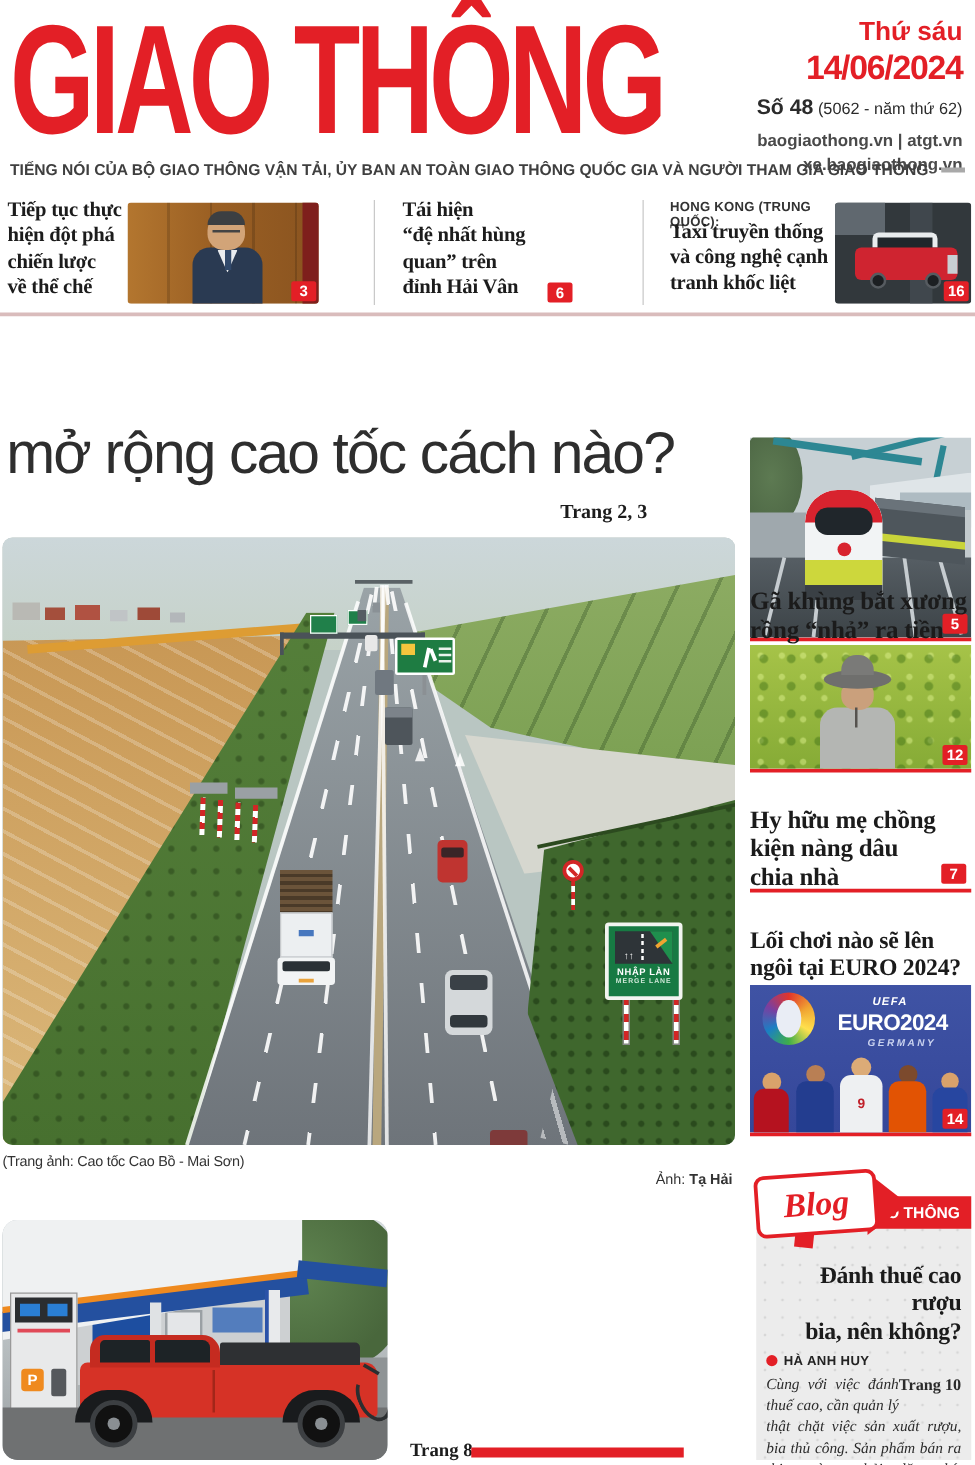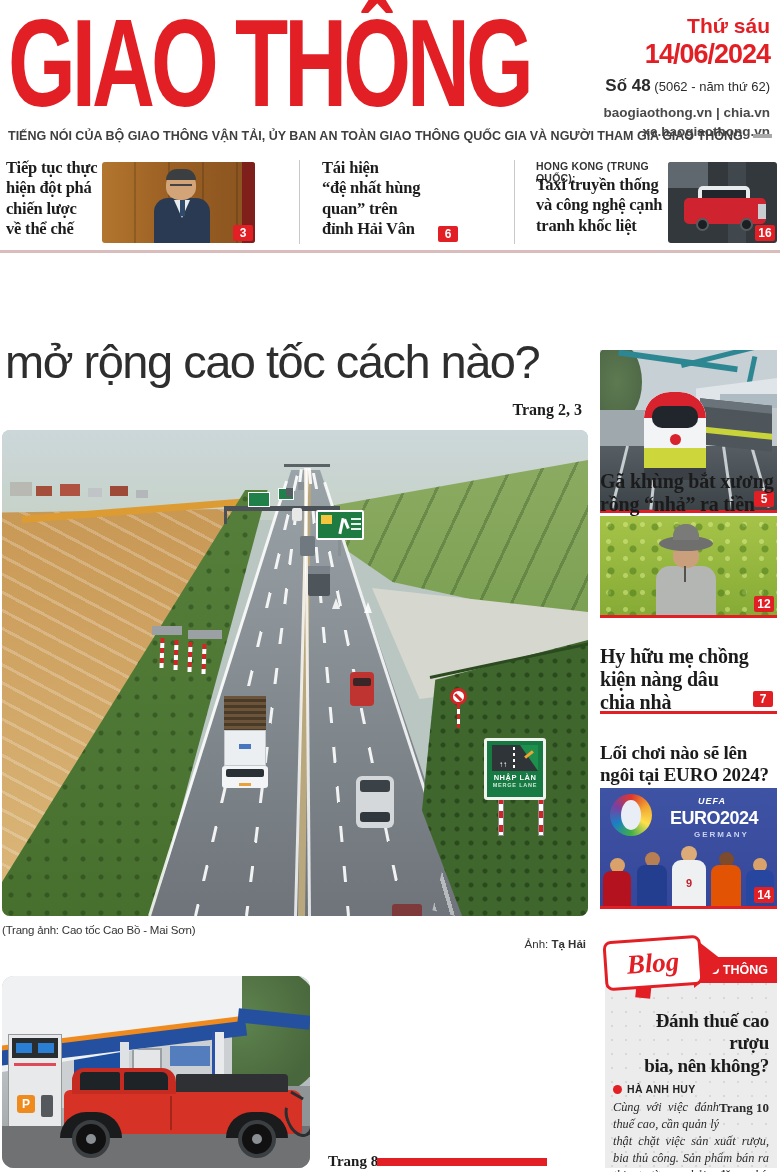--- a/index.html
+++ b/index.html
@@ -66,21 +66,21 @@
 <body>
 
 <div class="page">
 
   <div class="abs logo">GIAO THÔNG</div>
   <div class="abs mast-right">
     <div class="m-day">Thứ sáu</div>
     <div class="m-date">14/06/2024</div>
     <div class="m-issue"><b>Số 48</b> <span>(5062 - năm thứ 62)</span></div>
     <div class="m-sites">
-      <div>baogiaothong.vn | chia.vn</div>
+      <div>baogiaothong.vn | atgt.vn</div>
       <div>xe.baogiaothong.vn</div>
     </div>
   </div>
   <div class="abs tz-title serif pre" style="left:6px;top:158px;width:96px;">Tiếp tục thực
 hiện đột phá
 chiến lược
 về thể chế</div>
 
   <div class="abs tagline-row">
     <span class="tagline">TIẾNG NÓI CỦA BỘ GIAO THÔNG VẬN TẢI, ỦY BAN AN TOÀN GIAO THÔNG QUỐC GIA VÀ NGƯỜI THAM GIA GIAO THÔNG</span>
@@ -119,21 +119,21 @@
     <div class="abs" style="left:16px;top:36px;width:82px;height:26px;background:#cf2430;border-radius:5px;"></div>
     <div class="abs" style="left:90px;top:42px;width:8px;height:15px;background:#c9ced2;"></div>
     <div class="abs" style="left:28px;top:56px;width:13px;height:13px;background:#1c1f22;border-radius:50%;border:2px solid #565b60;box-sizing:border-box;"></div>
     <div class="abs" style="left:72px;top:56px;width:13px;height:13px;background:#1c1f22;border-radius:50%;border:2px solid #565b60;box-sizing:border-box;"></div>
     <div class="abs badge" style="left:87px;top:63px;">16</div>
   </div>
 
   <div class="abs rule-pink"></div>
 
   <div class="abs h1b">mở rộng cao tốc cách nào?</div>
-  <div class="abs pageref" style="left:416px;top:401px;width:166px;text-align:right;">Trang 2, 3</div>
+  <div class="abs pageref" style="left:400px;top:401px;width:166px;text-align:center;">Trang 2, 3</div>
 
   <div class="abs photo">
     <div class="abs" style="left:0;top:0;width:586px;height:90px;background:linear-gradient(#ccd7da,#c6d2c8);"></div>
     <div class="abs" style="left:8px;top:52px;width:22px;height:14px;background:#b9b9b4;"></div>
     <div class="abs" style="left:34px;top:56px;width:16px;height:10px;background:#a44f3c;"></div>
     <div class="abs" style="left:58px;top:54px;width:20px;height:12px;background:#b05242;"></div>
     <div class="abs" style="left:86px;top:58px;width:14px;height:9px;background:#c0c4c6;"></div>
     <div class="abs" style="left:108px;top:56px;width:18px;height:10px;background:#9e4a38;"></div>
     <div class="abs" style="left:134px;top:60px;width:12px;height:8px;background:#b3b7ba;"></div>
 
@@ -285,21 +285,21 @@
 
   <div class="abs sb-title pre" style="top:742px;font-size:19px;">Lối chơi nào sẽ lên
 ngôi tại EURO 2024?</div>
   <div class="abs simg" style="top:788px;height:118px;">
     <div class="abs" style="inset:0;background:linear-gradient(#3f53a4,#35479a);"></div>
     <div class="abs" style="left:10px;top:6px;width:42px;height:42px;border-radius:50%;background:conic-gradient(#e0352c,#f0a431,#ffe04d,#3fae49,#1b7fc4,#7a3fa0,#e0352c);">
       <div class="abs" style="left:11px;top:6px;width:20px;height:30px;background:#e9edf5;border-radius:50%;"></div>
     </div>
     <div class="abs" style="left:98px;top:8px;width:60px;color:#fff;font-size:9px;font-weight:700;font-style:italic;letter-spacing:1px;">UEFA</div>
     <div class="abs" style="left:70px;top:20px;width:104px;color:#fff;font-size:18px;font-weight:800;letter-spacing:-.5px;">EURO2024</div>
-    <div class="abs" style="left:94px;top:42px;width:70px;color:#c9d2ef;font-size:8px;font-weight:600;letter-spacing:2px;">GERMANY</div>
+    <div class="abs" style="left:94px;top:42px;width:70px;color:#c9d2ef;font-size:8px;font-weight:600;letter-spacing:2px;font-style:italic;">GERMANY</div>
 
     <div class="abs" style="left:2px;bottom:0;width:30px;height:48px;">
       <div class="abs" style="left:8px;top:0;width:15px;height:15px;background:#d9a26b;border-radius:50%;"></div>
       <div class="abs" style="left:1px;top:13px;width:28px;height:35px;background:#b5121f;border-radius:8px 8px 0 0;"></div>
     </div>
     <div class="abs" style="left:36px;bottom:0;width:32px;height:54px;">
       <div class="abs" style="left:9px;top:0;width:15px;height:15px;background:#b97f54;border-radius:50%;"></div>
       <div class="abs" style="left:1px;top:13px;width:30px;height:41px;background:#233d8f;border-radius:8px 8px 0 0;"></div>
     </div>
     <div class="abs" style="left:71px;bottom:0;width:36px;height:60px;">

